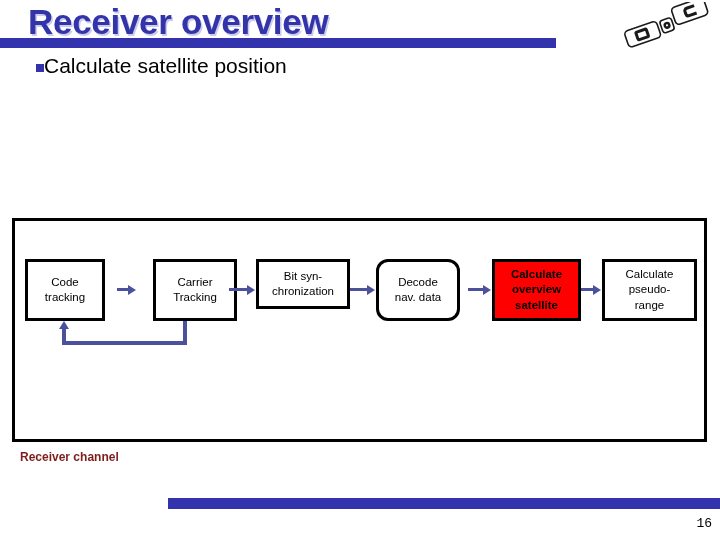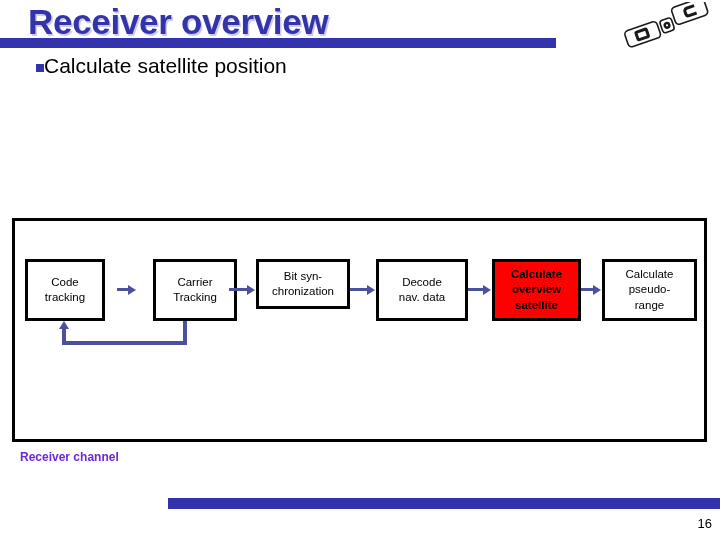--- a/index.html
+++ b/index.html
@@ -132,38 +132,39 @@
     border-right: 5px solid transparent;
   }
 
   
   .caption {
     position: absolute;
     left: 20px;
     top: 450px;
     font-size: 12px;
     font-weight: bold;
-    color: #6d28d9;
+    color: #7f1d1d;
   }
 
   
   .footer-rule {
     position: absolute;
     left: 168px;
     top: 498px;
     width: 552px;
     height: 11px;
     background: #3333ad;
   }
   .page-number {
     position: absolute;
     right: 8px;
     top: 516px;
     font-size: 13px;
     color: #000000;
+    font-family: Liberation Mono, monospace;
   }
 </style>
 </head>
 <body>
 
 <div class="slide-title">Receiver overview</div>
 <div class="title-rule"></div>
 
 <div class="logo">
   <svg width="96" height="46" viewBox="0 0 96 46" xmlns="http://www.w3.org/2000/svg">
@@ -199,21 +200,21 @@
   </span>
 </div>
 
 <div class="flow-box" style="left:256px; top:259px; width:94px; height:50px;">
   <span>
     <span class="bl">Bit syn-</span>
     <span class="bl">chronization</span>
   </span>
 </div>
 
-<div class="flow-box" style="left:376px; top:259px; width:92px; height:62px;">
+<div class="flow-box" style="left:376px; top:259px; width:84px; height:62px;border-radius:12px;">
   <span>
     <span class="bl">Decode</span>
     <span class="bl">nav. data</span>
   </span>
 </div>
 
 <div class="flow-box highlight" style="left:492px; top:259px; width:89px; height:62px;">
   <span>
     <span class="bl">Calculate</span>
     <span class="bl">overview</span>

